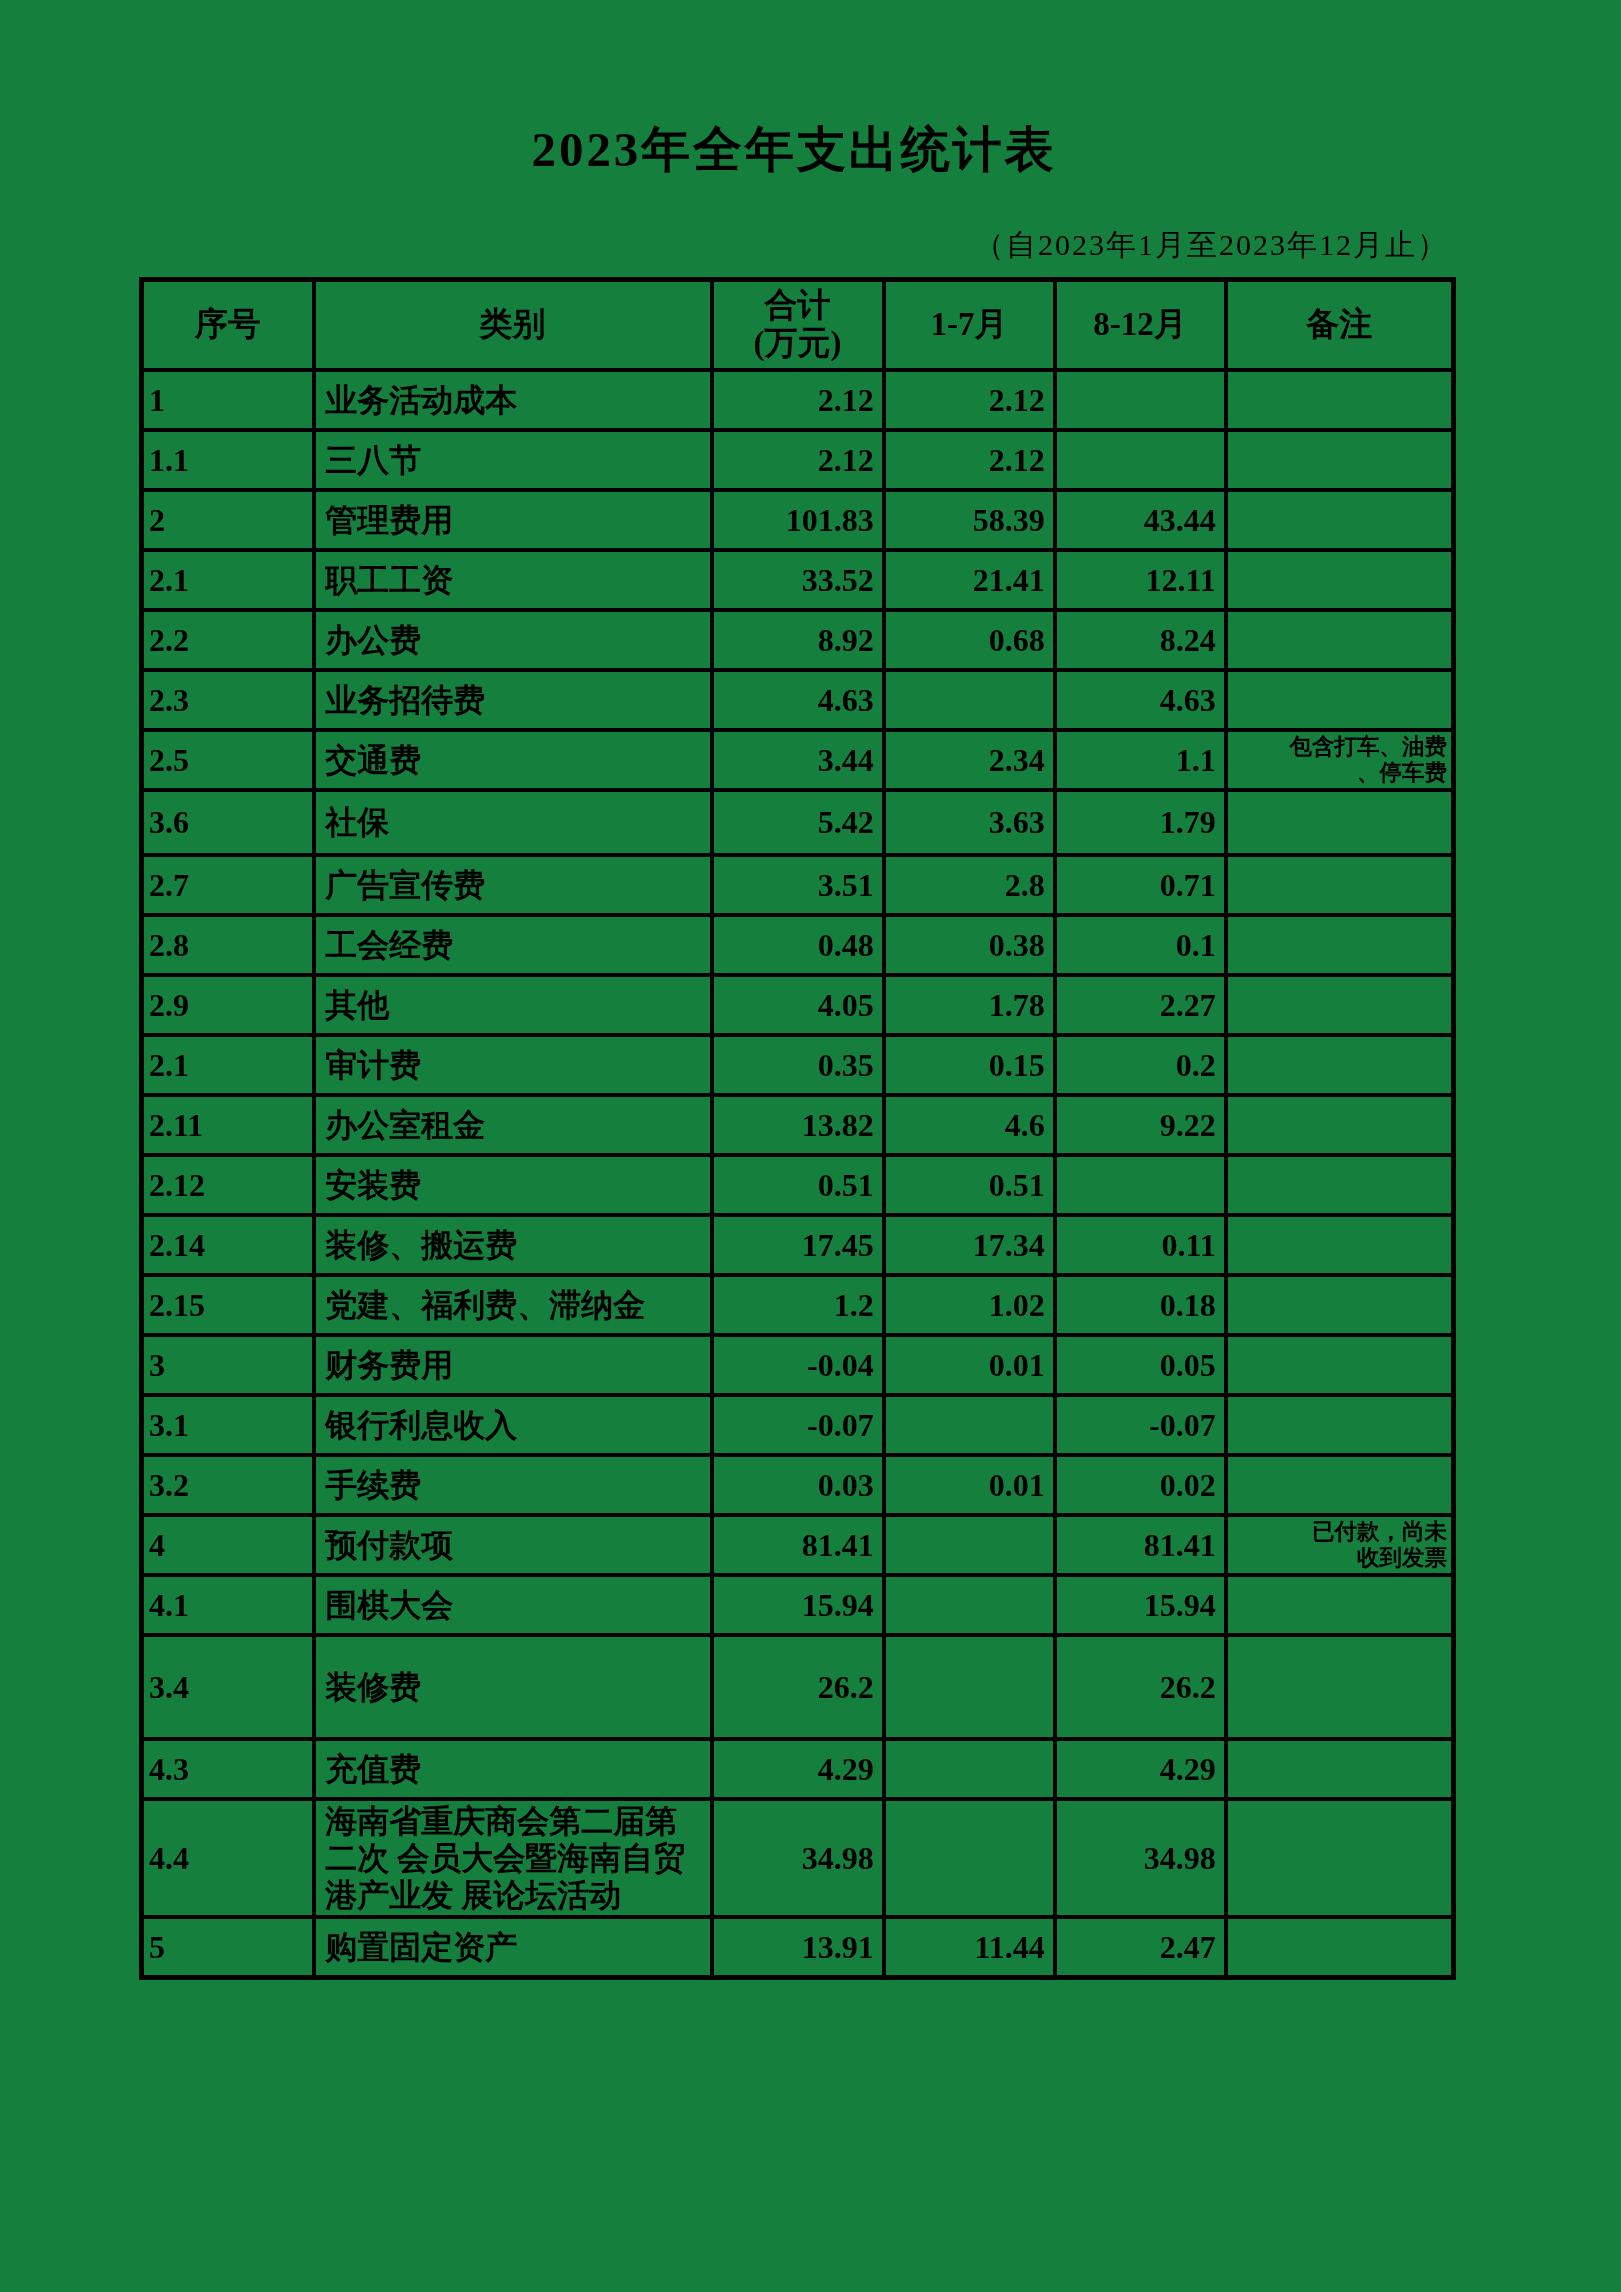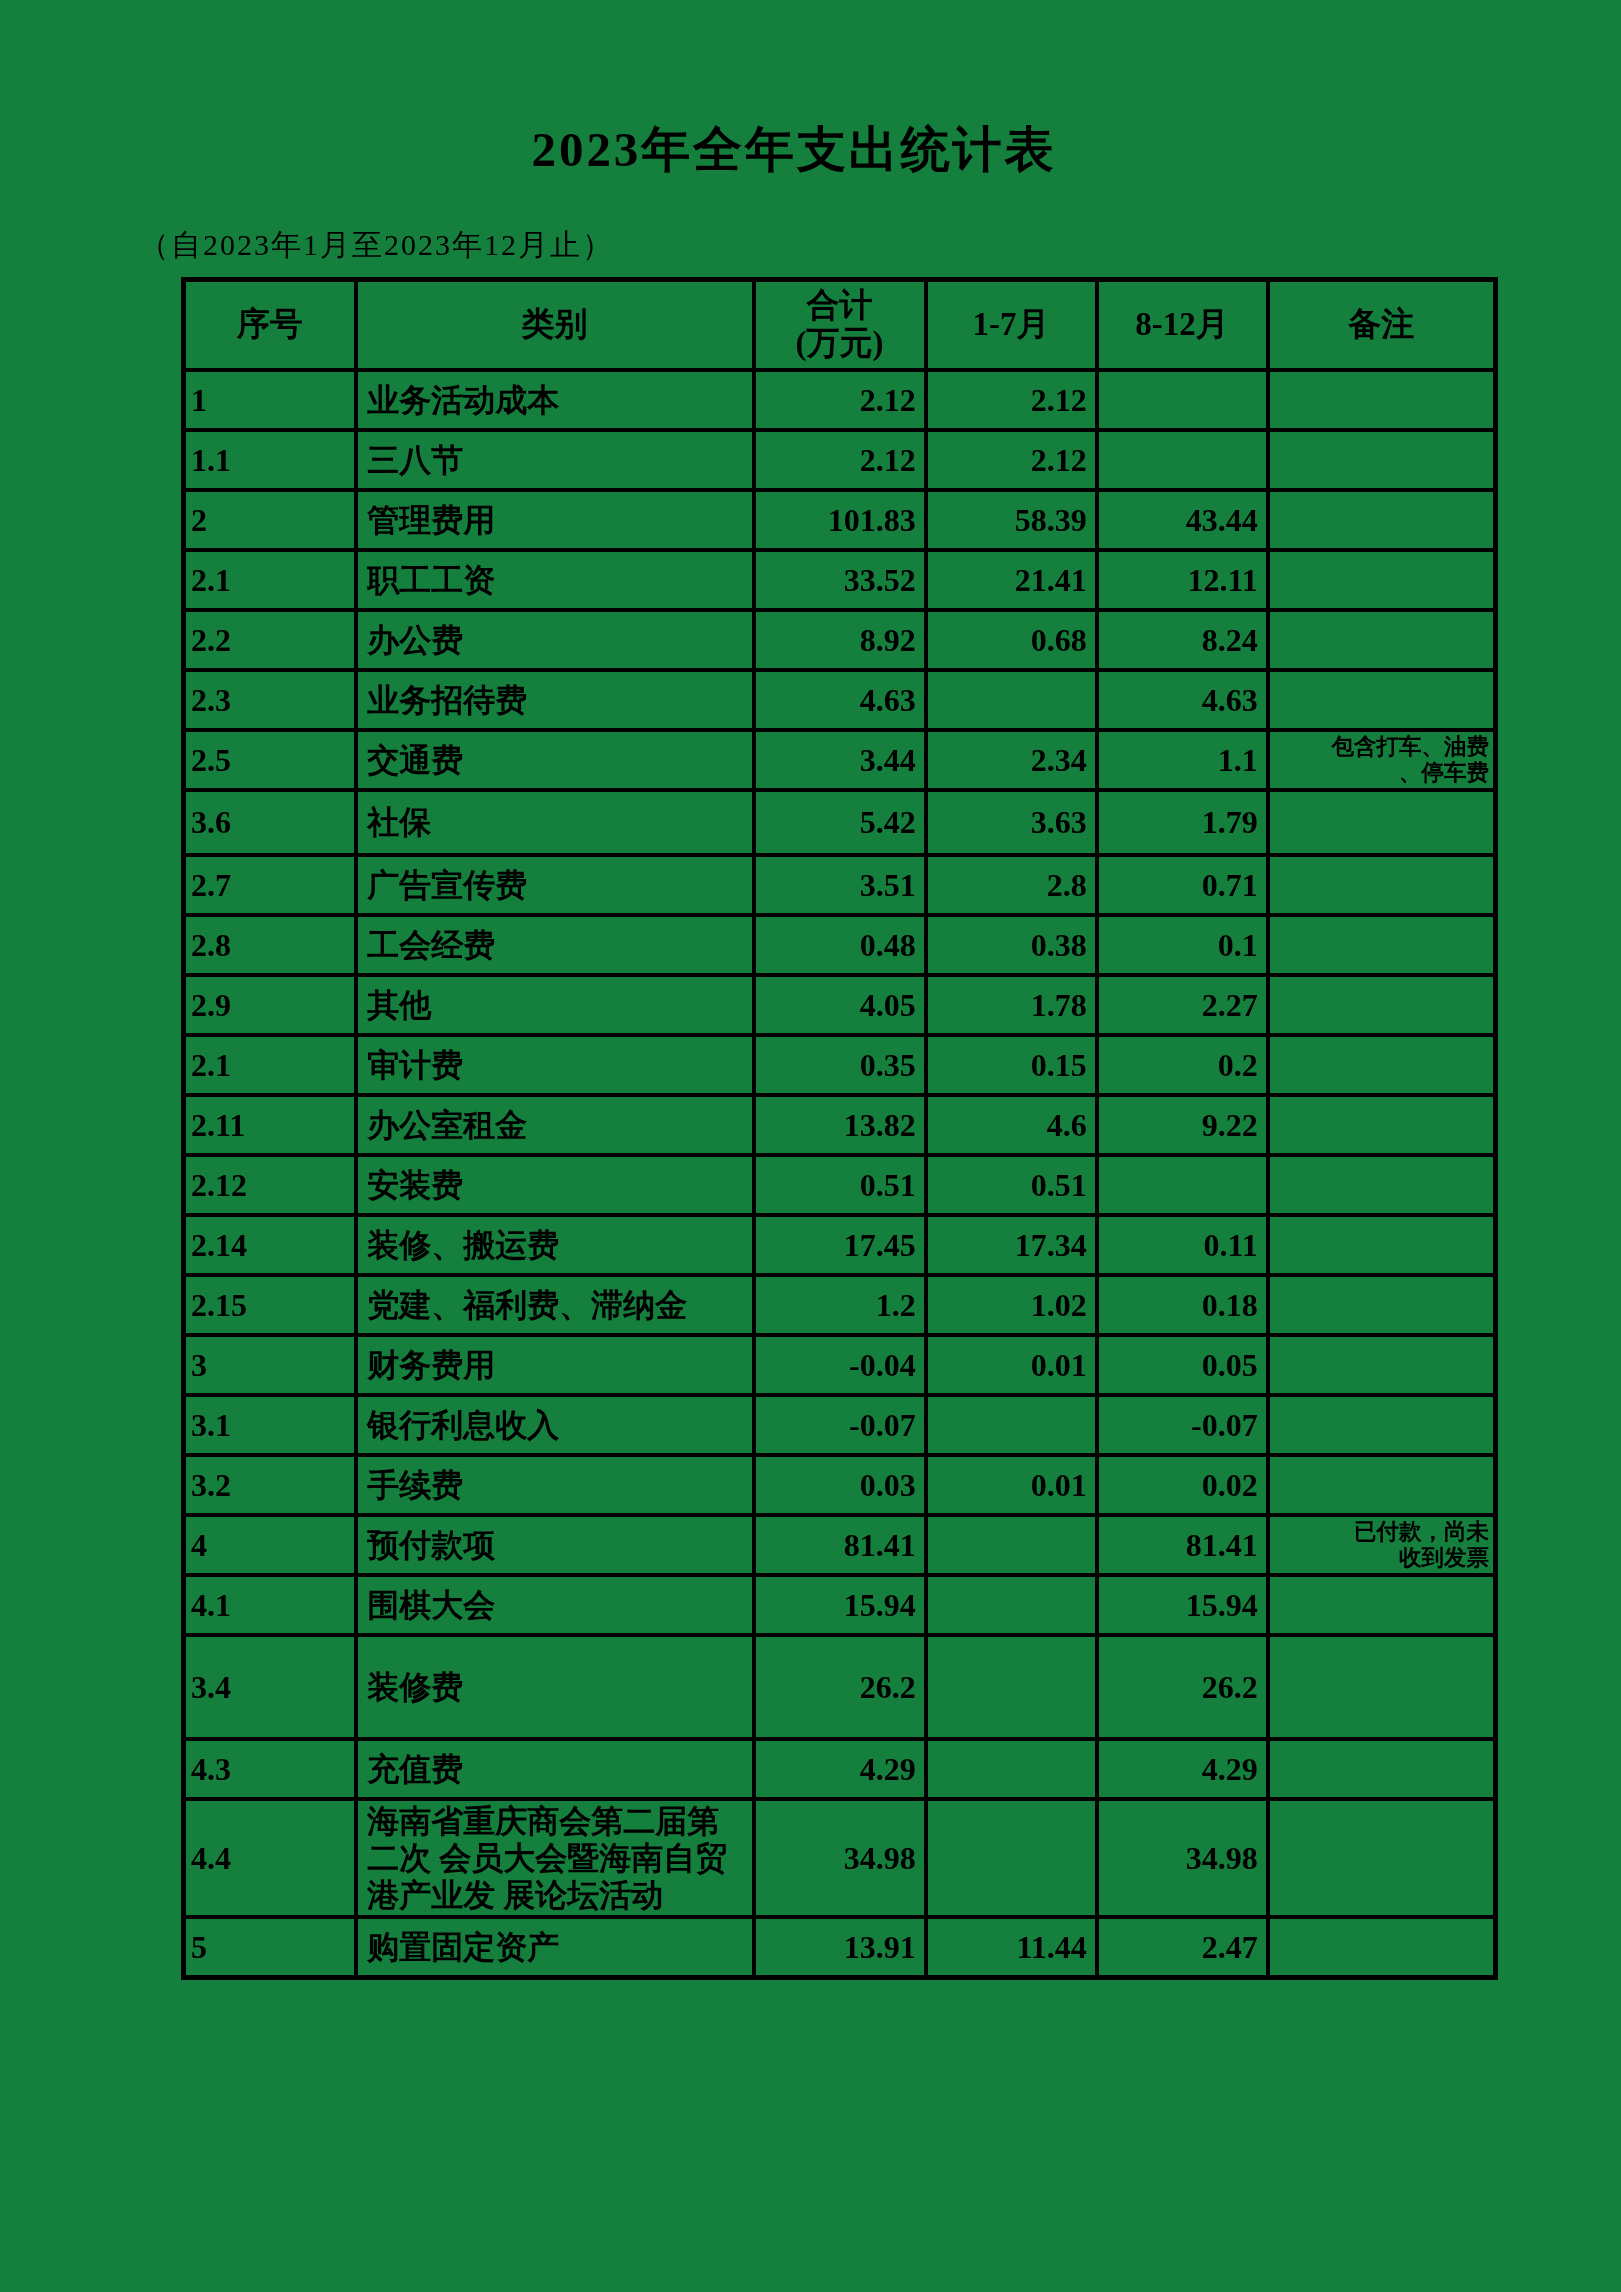--- a/index.html
+++ b/index.html
@@ -30,34 +30,33 @@
     font-size: 49px;
     font-weight: bold;
     letter-spacing: 2.9px;
     line-height: 1.1;
   }
   .doc-subtitle {
     position: absolute;
     top: 225px;
     left: 139px;
     width: 1310px;
-    text-align: left;
+    text-align: right;
     font-size: 30px;
     font-weight: normal;
     letter-spacing: 2px;
   }
   table.expense-table {
     position: absolute;
     top: 277px;
     left: 139px;
     width: 1310px;
     border-collapse: collapse;
     table-layout: fixed;
     border: 5.9px solid #000000;
-    margin-left: 42px;
   }
   .expense-table th,
   .expense-table td {
     border: 4.9px solid #000000;
     vertical-align: middle;
     overflow: visible;
   }
   .expense-table thead th {
     height: 82px;
     font-size: 33px;

